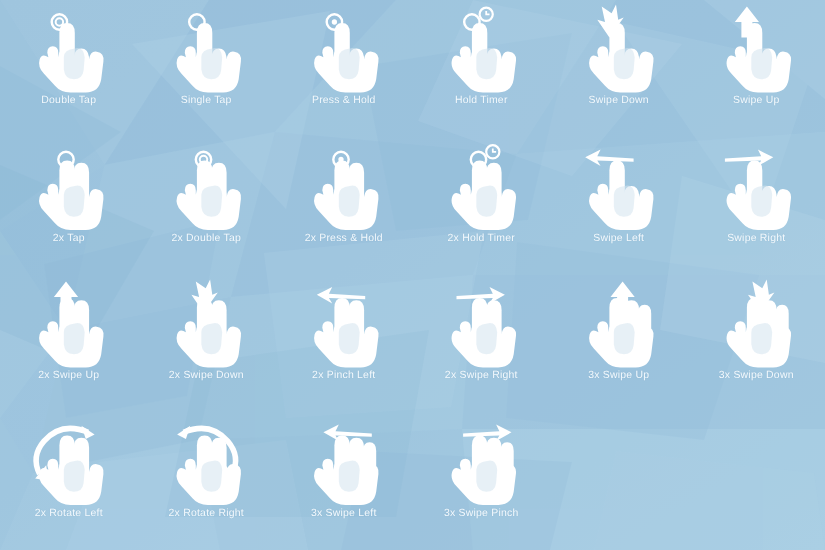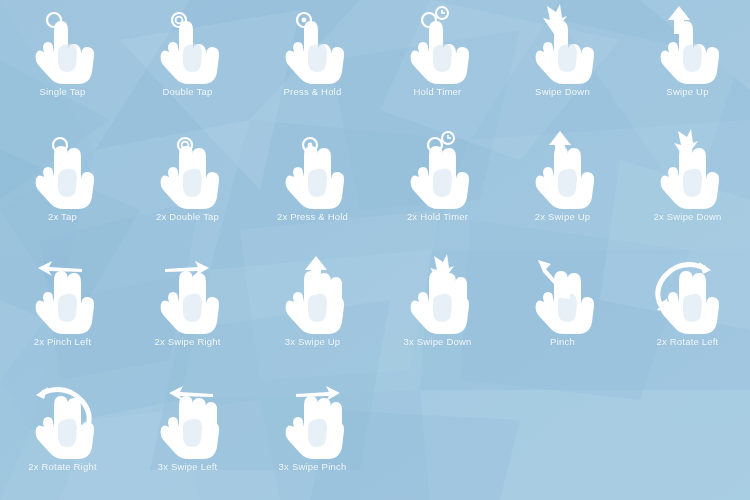--- a/index.html
+++ b/index.html
@@ -103,40 +103,40 @@
     <div class="cell">
       <div class="glyph">
         <svg viewBox="0 0 86 80">
           <g>
             <path class="hand" d="M24 48 q-6 -4 -8 2 q-2 7 4 13 l10 11 q5 6 14 6 l14 0 q12 0 14 -12 l2 -16 q1 -8 -6 -9 q-6 -1 -7 7 l0 -2 q-1 -8 -7 -8 q-6 0 -7 8 q-1 -9 -7 -9 q-6 0 -7 9 l0 -4 q0 -6 -5 -6 q-5 0 -5 6 z"></path>
             <path class="hand" d="M34 26 q0-9 7-9 q7 0 7 9 l0 30 l-14 0 z"></path>
             <path class="shade" opacity=".55" d="M48 40 q8 -2 9 8 l-1 12 q-1 8 -9 8 q-8 0 -9 -9 l0 -11 q0 -7 10 -8 z"></path>
           </g>
           <g>
             <circle cx="34" cy="16" r="7" fill="none" stroke="#fff" stroke-width="2.2"></circle>
+            <circle cx="34" cy="16" r="3.4" fill="none" stroke="#fff" stroke-width="1.8"></circle>
+          </g>
+        </svg>
+      </div>
+      <div class="label">Double Tap</div>
+    </div>
+    <div class="cell">
+      <div class="glyph">
+        <svg viewBox="0 0 86 80">
+          <g>
+            <path class="hand" d="M24 48 q-6 -4 -8 2 q-2 7 4 13 l10 11 q5 6 14 6 l14 0 q12 0 14 -12 l2 -16 q1 -8 -6 -9 q-6 -1 -7 7 l0 -2 q-1 -8 -7 -8 q-6 0 -7 8 q-1 -9 -7 -9 q-6 0 -7 9 l0 -4 q0 -6 -5 -6 q-5 0 -5 6 z"></path>
+            <path class="hand" d="M34 26 q0-9 7-9 q7 0 7 9 l0 30 l-14 0 z"></path>
+            <path class="shade" opacity=".55" d="M48 40 q8 -2 9 8 l-1 12 q-1 8 -9 8 q-8 0 -9 -9 l0 -11 q0 -7 10 -8 z"></path>
+          </g>
+          <g>
+            <circle cx="34" cy="16" r="7" fill="none" stroke="#fff" stroke-width="2.2"></circle>
           </g>
         </svg>
       </div>
       <div class="label">Single Tap</div>
-    </div>
-    <div class="cell">
-      <div class="glyph">
-        <svg viewBox="0 0 86 80">
-          <g>
-            <path class="hand" d="M24 48 q-6 -4 -8 2 q-2 7 4 13 l10 11 q5 6 14 6 l14 0 q12 0 14 -12 l2 -16 q1 -8 -6 -9 q-6 -1 -7 7 l0 -2 q-1 -8 -7 -8 q-6 0 -7 8 q-1 -9 -7 -9 q-6 0 -7 9 l0 -4 q0 -6 -5 -6 q-5 0 -5 6 z"></path>
-            <path class="hand" d="M34 26 q0-9 7-9 q7 0 7 9 l0 30 l-14 0 z"></path>
-            <path class="shade" opacity=".55" d="M48 40 q8 -2 9 8 l-1 12 q-1 8 -9 8 q-8 0 -9 -9 l0 -11 q0 -7 10 -8 z"></path>
-          </g>
-          <g>
-            <circle cx="34" cy="16" r="7" fill="none" stroke="#fff" stroke-width="2.2"></circle>
-            <circle cx="34" cy="16" r="3.4" fill="none" stroke="#fff" stroke-width="1.8"></circle>
-          </g>
-        </svg>
-      </div>
-      <div class="label">Double Tap</div>
     </div>
     <div class="cell">
       <div class="glyph">
         <svg viewBox="0 0 86 80">
           <g>
             <path class="hand" d="M24 48 q-6 -4 -8 2 q-2 7 4 13 l10 11 q5 6 14 6 l14 0 q12 0 14 -12 l2 -16 q1 -8 -6 -9 q-6 -1 -7 7 l0 -2 q-1 -8 -7 -8 q-6 0 -7 8 q-1 -9 -7 -9 q-6 0 -7 9 l0 -4 q0 -6 -5 -6 q-5 0 -5 6 z"></path>
             <path class="hand" d="M34 26 q0-9 7-9 q7 0 7 9 l0 30 l-14 0 z"></path>
             <path class="shade" opacity=".55" d="M48 40 q8 -2 9 8 l-1 12 q-1 8 -9 8 q-8 0 -9 -9 l0 -11 q0 -7 10 -8 z"></path>
           </g>
           <g>
@@ -261,20 +261,50 @@
         </svg>
       </div>
       <div class="label">2x Hold Timer</div>
     </div>
     <div class="cell">
       <div class="glyph">
         <svg viewBox="0 0 86 80">
           <g>
             <path class="hand" d="M24 48 q-6 -4 -8 2 q-2 7 4 13 l10 11 q5 6 14 6 l14 0 q12 0 14 -12 l2 -16 q1 -8 -6 -9 q-6 -1 -7 7 l0 -2 q-1 -8 -7 -8 q-6 0 -7 8 q-1 -9 -7 -9 q-6 0 -7 9 l0 -4 q0 -6 -5 -6 q-5 0 -5 6 z"></path>
             <path class="hand" d="M34 26 q0-9 7-9 q7 0 7 9 l0 30 l-14 0 z"></path>
+            <path class="shade" opacity=".55" d="M48 40 q8 -2 9 8 l-1 12 q-1 8 -9 8 q-8 0 -9 -9 l0 -11 q0 -7 10 -8 z"></path>
+          </g>
+          <g>
+            <path class="markf" d="M12 14 L26 7 L23 13 L56 15 L56 18 L23 17 L26 22 Z"></path>
+          </g>
+        </svg>
+      </div>
+      <div class="label">Swipe Left</div>
+    </div>
+    <div class="cell">
+      <div class="glyph">
+        <svg viewBox="0 0 86 80">
+          <g>
+            <path class="hand" d="M24 48 q-6 -4 -8 2 q-2 7 4 13 l10 11 q5 6 14 6 l14 0 q12 0 14 -12 l2 -16 q1 -8 -6 -9 q-6 -1 -7 7 l0 -2 q-1 -8 -7 -8 q-6 0 -7 8 q-1 -9 -7 -9 q-6 0 -7 9 l0 -4 q0 -6 -5 -6 q-5 0 -5 6 z"></path>
+            <path class="hand" d="M34 26 q0-9 7-9 q7 0 7 9 l0 30 l-14 0 z"></path>
+            <path class="shade" opacity=".55" d="M48 40 q8 -2 9 8 l-1 12 q-1 8 -9 8 q-8 0 -9 -9 l0 -11 q0 -7 10 -8 z"></path>
+          </g>
+          <g>
+            <path class="markf" d="M58 14 L44 7 L47 13 L14 15 L14 18 L47 17 L44 22 Z"></path>
+          </g>
+        </svg>
+      </div>
+      <div class="label">Swipe Right</div>
+    </div>
+    <div class="cell">
+      <div class="glyph">
+        <svg viewBox="0 0 86 80">
+          <g>
+            <path class="hand" d="M24 48 q-6 -4 -8 2 q-2 7 4 13 l10 11 q5 6 14 6 l14 0 q12 0 14 -12 l2 -16 q1 -8 -6 -9 q-6 -1 -7 7 l0 -2 q-1 -8 -7 -8 q-6 0 -7 8 q-1 -9 -7 -9 q-6 0 -7 9 l0 -4 q0 -6 -5 -6 q-5 0 -5 6 z"></path>
+            <path class="hand" d="M34 26 q0-9 7-9 q7 0 7 9 l0 30 l-14 0 z"></path>
             <path class="hand" d="M47 28 q0-9 7-9 q7 0 7 9 l0 28 l-14 0 z"></path>
             <path class="shade" opacity=".55" d="M48 40 q8 -2 9 8 l-1 12 q-1 8 -9 8 q-8 0 -9 -9 l0 -11 q0 -7 10 -8 z"></path>
           </g>
           <g>
             <path class="markf" d="M40 2 L51 16 L45 16 L45 30 L35 30 L35 16 L29 16 Z"></path>
           </g>
         </svg>
       </div>
       <div class="label">2x Swipe Up</div>
     </div>
@@ -352,36 +382,20 @@
             <path class="hand" d="M47 28 q0-9 7-9 q7 0 7 9 l0 28 l-14 0 z"></path>
             <path class="hand" d="M60 31 q0-8 6-8 q6 0 6 8 l0 25 l-12 0 z"></path>
             <path class="shade" opacity=".55" d="M48 40 q8 -2 9 8 l-1 12 q-1 8 -9 8 q-8 0 -9 -9 l0 -11 q0 -7 10 -8 z"></path>
           </g>
           <g>
             <path class="markf" d="M46 30 L35 14 L42 16 L39 2 L48 8 L52 0 L54 14 L59 12 Z"></path>
           </g>
         </svg>
       </div>
       <div class="label">3x Swipe Down</div>
-    </div>
-    <div class="cell">
-      <div class="glyph">
-        <svg viewBox="0 0 86 80">
-          <g>
-            <path class="hand" d="M24 48 q-6 -4 -8 2 q-2 7 4 13 l10 11 q5 6 14 6 l14 0 q12 0 14 -12 l2 -16 q1 -8 -6 -9 q-6 -1 -7 7 l0 -2 q-1 -8 -7 -8 q-6 0 -7 8 q-1 -9 -7 -9 q-6 0 -7 9 l0 -4 q0 -6 -5 -6 q-5 0 -5 6 z"></path>
-            <path class="hand" d="M34 26 q0-9 7-9 q7 0 7 9 l0 30 l-14 0 z"></path>
-            <path class="hand" d="M47 28 q0-9 7-9 q7 0 7 9 l0 28 l-14 0 z"></path>
-            <path class="shade" opacity=".55" d="M48 40 q8 -2 9 8 l-1 12 q-1 8 -9 8 q-8 0 -9 -9 l0 -11 q0 -7 10 -8 z"></path>
-          </g>
-          <g>
-            <path class="markf" d="M18 6 L31 10 L26 15 L44 36 L50 31 L50 45 L36 43 L41 38 L23 18 Z"></path>
-          </g>
-        </svg>
-      </div>
-      <div class="label">Pinch</div>
     </div>
     <div class="cell">
       <div class="glyph">
         <svg viewBox="0 0 86 80">
           <g>
             <path class="hand" d="M24 48 q-6 -4 -8 2 q-2 7 4 13 l10 11 q5 6 14 6 l14 0 q12 0 14 -12 l2 -16 q1 -8 -6 -9 q-6 -1 -7 7 l0 -2 q-1 -8 -7 -8 q-6 0 -7 8 q-1 -9 -7 -9 q-6 0 -7 9 l0 -4 q0 -6 -5 -6 q-5 0 -5 6 z"></path>
             <path class="hand" d="M34 26 q0-9 7-9 q7 0 7 9 l0 30 l-14 0 z"></path>
             <path class="hand" d="M47 28 q0-9 7-9 q7 0 7 9 l0 28 l-14 0 z"></path>
             <path class="shade" opacity=".55" d="M48 40 q8 -2 9 8 l-1 12 q-1 8 -9 8 q-8 0 -9 -9 l0 -11 q0 -7 10 -8 z"></path>
           </g>

